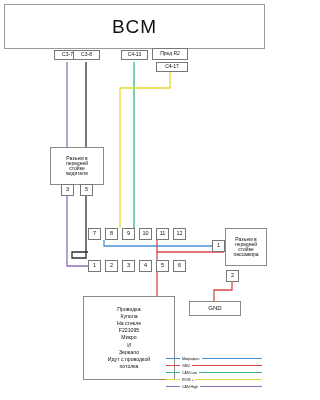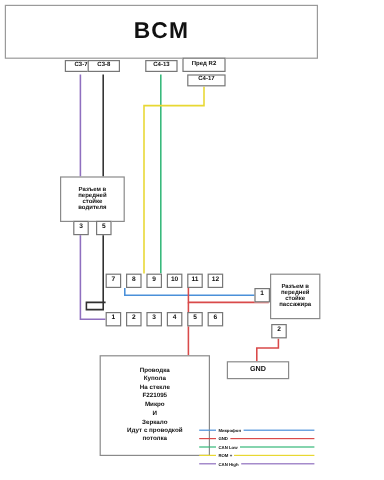--- a/index.html
+++ b/index.html
@@ -3,21 +3,21 @@
 <meta charset="utf-8">
 <style>
   html,body{margin:0;padding:0;}
   body{
     width:269px;height:400px;
     background:#ffffff;
     font-family:"Liberation Sans",sans-serif;
     overflow:hidden;
     position:relative;
   }
-  #sheet{position:absolute;left:0;top:0;width:269px;height:356px;font-weight:bold;}
+  #sheet{position:absolute;left:0;top:0;width:269px;height:356px;}
   .box{
     position:absolute;
     background:#ffffff;
     border:1px solid #8a8a8a;
     box-sizing:border-box;
     display:flex;align-items:center;justify-content:center;
     text-align:center;
     color:#111;
     line-height:1.05;
   }

